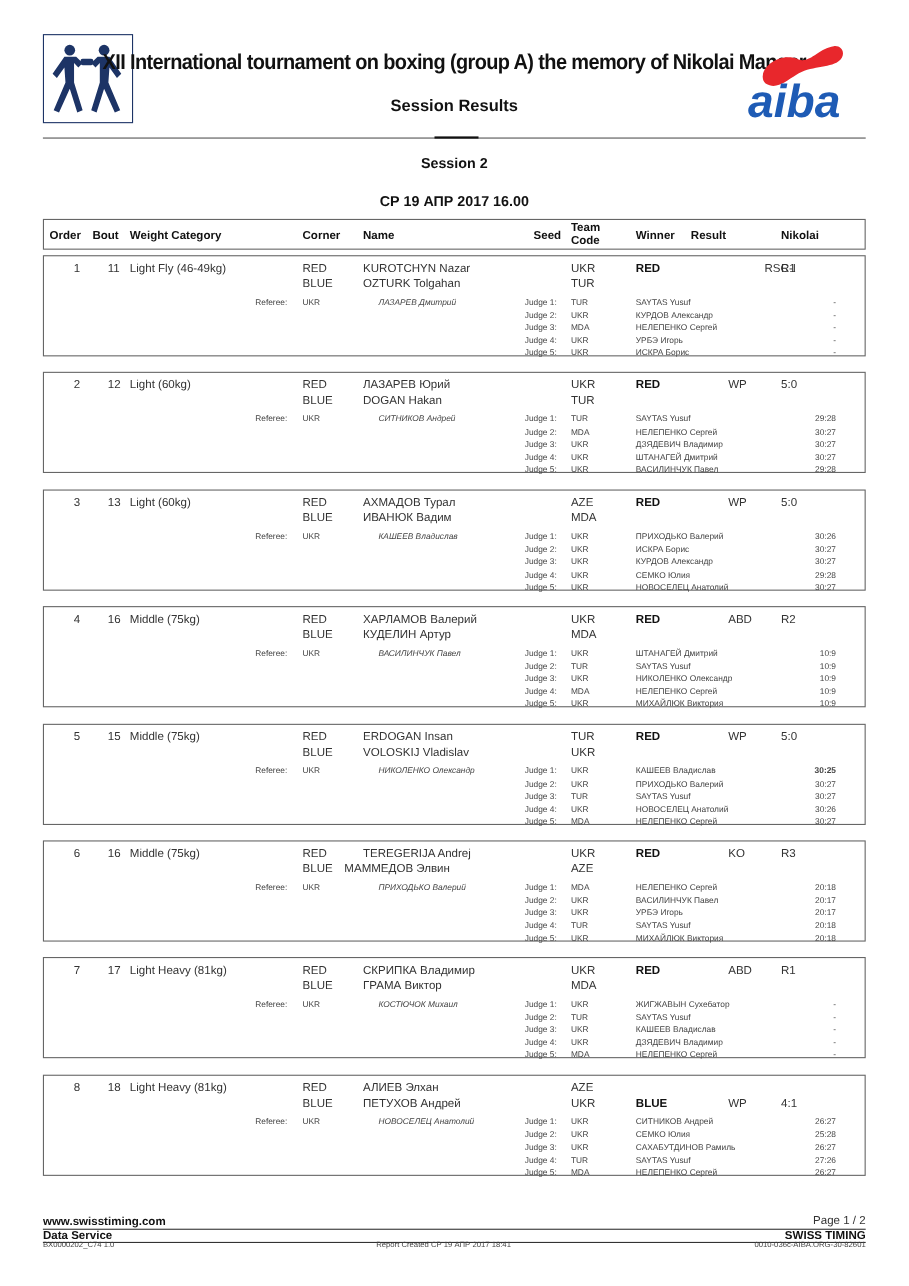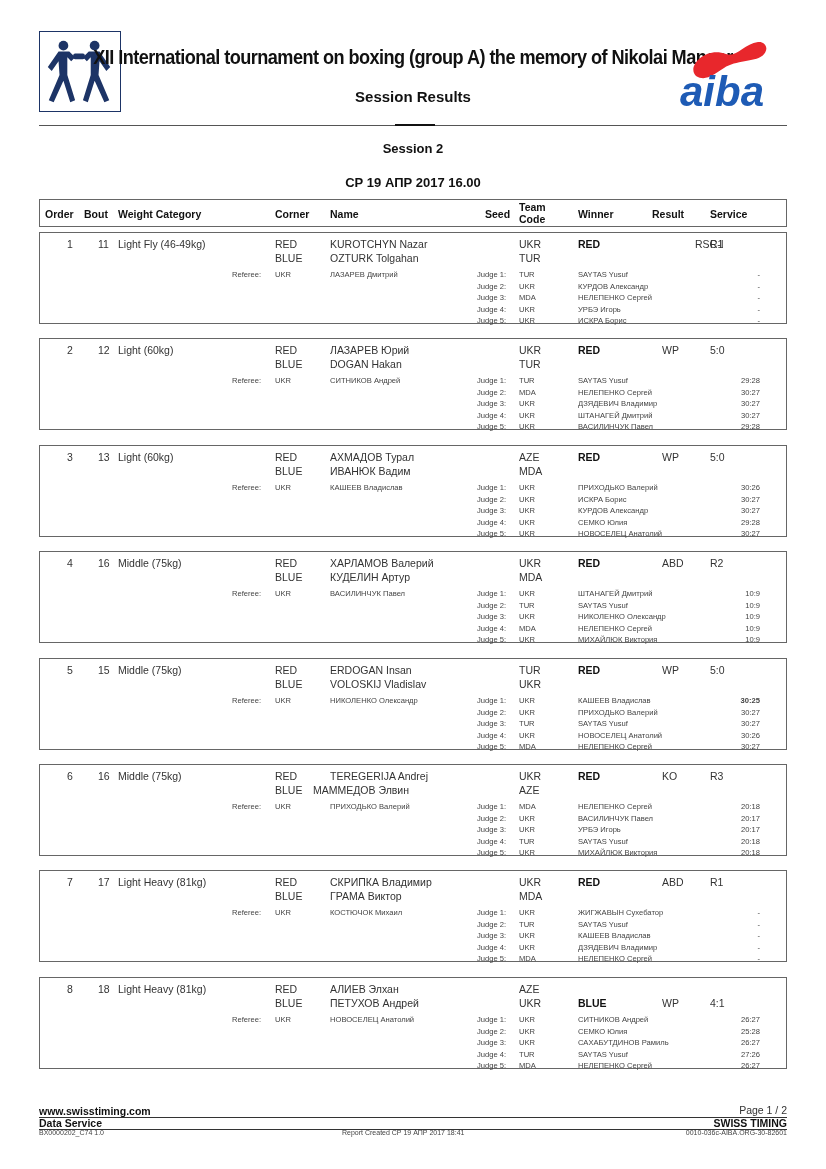--- a/index.html
+++ b/index.html
@@ -29,21 +29,21 @@
   
   .bout { position: absolute; left: 39px; width: 748px; height: 92px; border: 1px solid #666; box-sizing: border-box;
           font-size: 10.5px; color: #333; }
   .bout span { position: absolute; white-space: nowrap; }
   .bout .r1 { top: 5px; }
   .bout .r2 { top: 19px; }
   .bout .win { font-weight: bold; color: #111; }
   .bout .small { font-size: 7.6px; color: #444; }
   .bout .ref-label { top: 37px; left: 192px; }
   .bout .ref-team { top: 37px; left: 235px; }
-  .bout .ref-name { top: 37px; left: 290px; }
+  .bout .ref-name { top: 37px; left: 304px; font-style: italic; }
   .bout .jl { left: 437px; }
   .bout .jt { left: 479px; }
   .bout .jn { left: 538px; }
   .bout .js { right: 26px; text-align: right; }
 
   
   .foot-url { left: 39px; top: 1105px; font-size: 10.5px; font-weight: bold; color: #111; }
   .foot-page { right: 39px; top: 1104px; font-size: 10.5px; color: #333; }
   .foot-rule1 { left: 39px; top: 1117px; width: 748px; height: 1px; background: #333; }
   .foot-ds { left: 39px; top: 1117px; font-size: 10.5px; font-weight: bold; color: #111; }
@@ -86,22 +86,22 @@
   <span style="left:44px">Bout</span>
   <span style="left:78px">Weight Category</span>
   <span style="left:235px">Corner</span>
   <span style="left:290px">Name</span>
   <span style="left:445px">Seed</span>
   <span class="th-team" style="left:479px">
     <span style="position:static;display:block">Team</span>
     <span style="position:static;display:block">Code</span>
   </span>
   <span style="left:538px">Winner</span>
-  <span style="left:612px">Result</span>
-  <span style="left:670px">Service</span>
+  <span style="left:588px">Result</span>
+  <span style="left:670px">Nikolai</span>
 </div>
 
 <div id="bouts-container">
     <div class="bout" style="top: 232px;">
     <span class="r1" style="left:27px">1</span>
     <span class="r1" style="left:58px">11</span>
     <span class="r1" style="left:78px">Light Fly (46-49kg)</span>
     <span class="r1" style="left:235px">RED</span>
     <span class="r2" style="left:235px">BLUE</span>
     <span class="r1" style="left:290px">KUROTCHYN Nazar</span>

